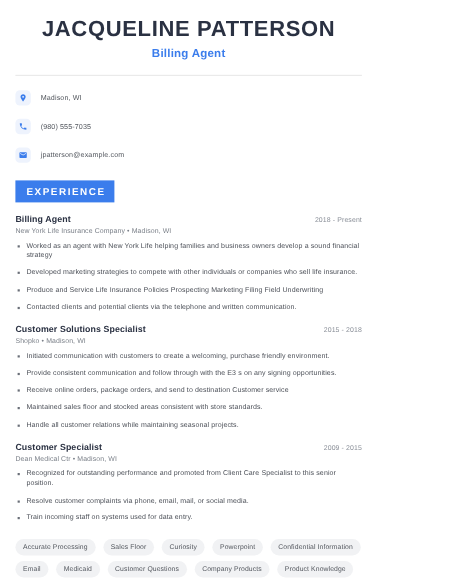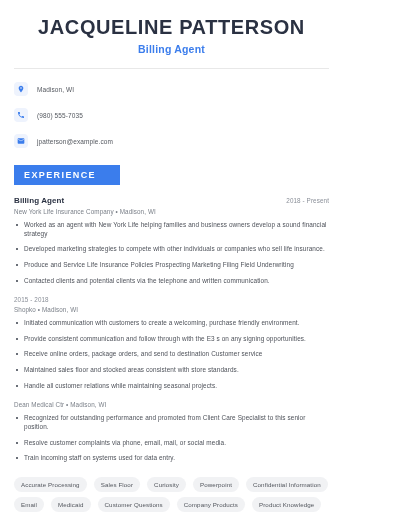--- a/index.html
+++ b/index.html
@@ -69,21 +69,21 @@
 
   
   .section { margin-top: 14px; }
   .section-badge {
     display: inline-block;
     background: #3b7dec;
     color: #ffffff;
     font-size: 9px;
     font-weight: bold;
     letter-spacing: 1.4px;
-    padding: 5px 24px 5px 10px;
+    padding: 5px 8px 5px 10px;
   }
 
   
   .job { margin-top: 11px; }
   .job-head {
     display: flex;
     justify-content: space-between;
     align-items: baseline;
   }
   .job-role {
@@ -199,34 +199,39 @@
         <li>Worked as an agent with New York Life helping families and business owners develop a sound financial strategy</li>
         <li>Developed marketing strategies to compete with other individuals or companies who sell life insurance.</li>
         <li>Produce and Service Life Insurance Policies Prospecting Marketing Filing Field Underwriting</li>
         <li>Contacted clients and potential clients via the telephone and written communication.</li>
       </ul>
     </div>
 
     
     <div class="job">
       <div class="job-head">
+        <span class="job-role">Customer Solutions Specialist</span>
         <span class="job-dates">2015 - 2018</span>
       </div>
       <div class="job-meta">Shopko  •  Madison, WI</div>
       <ul class="bullets">
         <li>Initiated communication with customers to create a welcoming, purchase friendly environment.</li>
         <li>Provide consistent communication and follow through with the E3 s on any signing opportunities.</li>
         <li>Receive online orders, package orders, and send to destination Customer service</li>
         <li>Maintained sales floor and stocked areas consistent with store standards.</li>
         <li>Handle all customer relations while maintaining seasonal projects.</li>
       </ul>
     </div>
 
     
     <div class="job">
+      <div class="job-head">
+        <span class="job-role">Customer Specialist</span>
+        <span class="job-dates">2009 - 2015</span>
+      </div>
       <div class="job-meta">Dean Medical Ctr  •  Madison, WI</div>
       <ul class="bullets">
         <li>Recognized for outstanding performance and promoted from Client Care Specialist to this senior position.</li>
         <li>Resolve customer complaints via phone, email, mail, or social media.</li>
         <li>Train incoming staff on systems used for data entry.</li>
       </ul>
     </div>
   </div>
 
   <div class="section">

